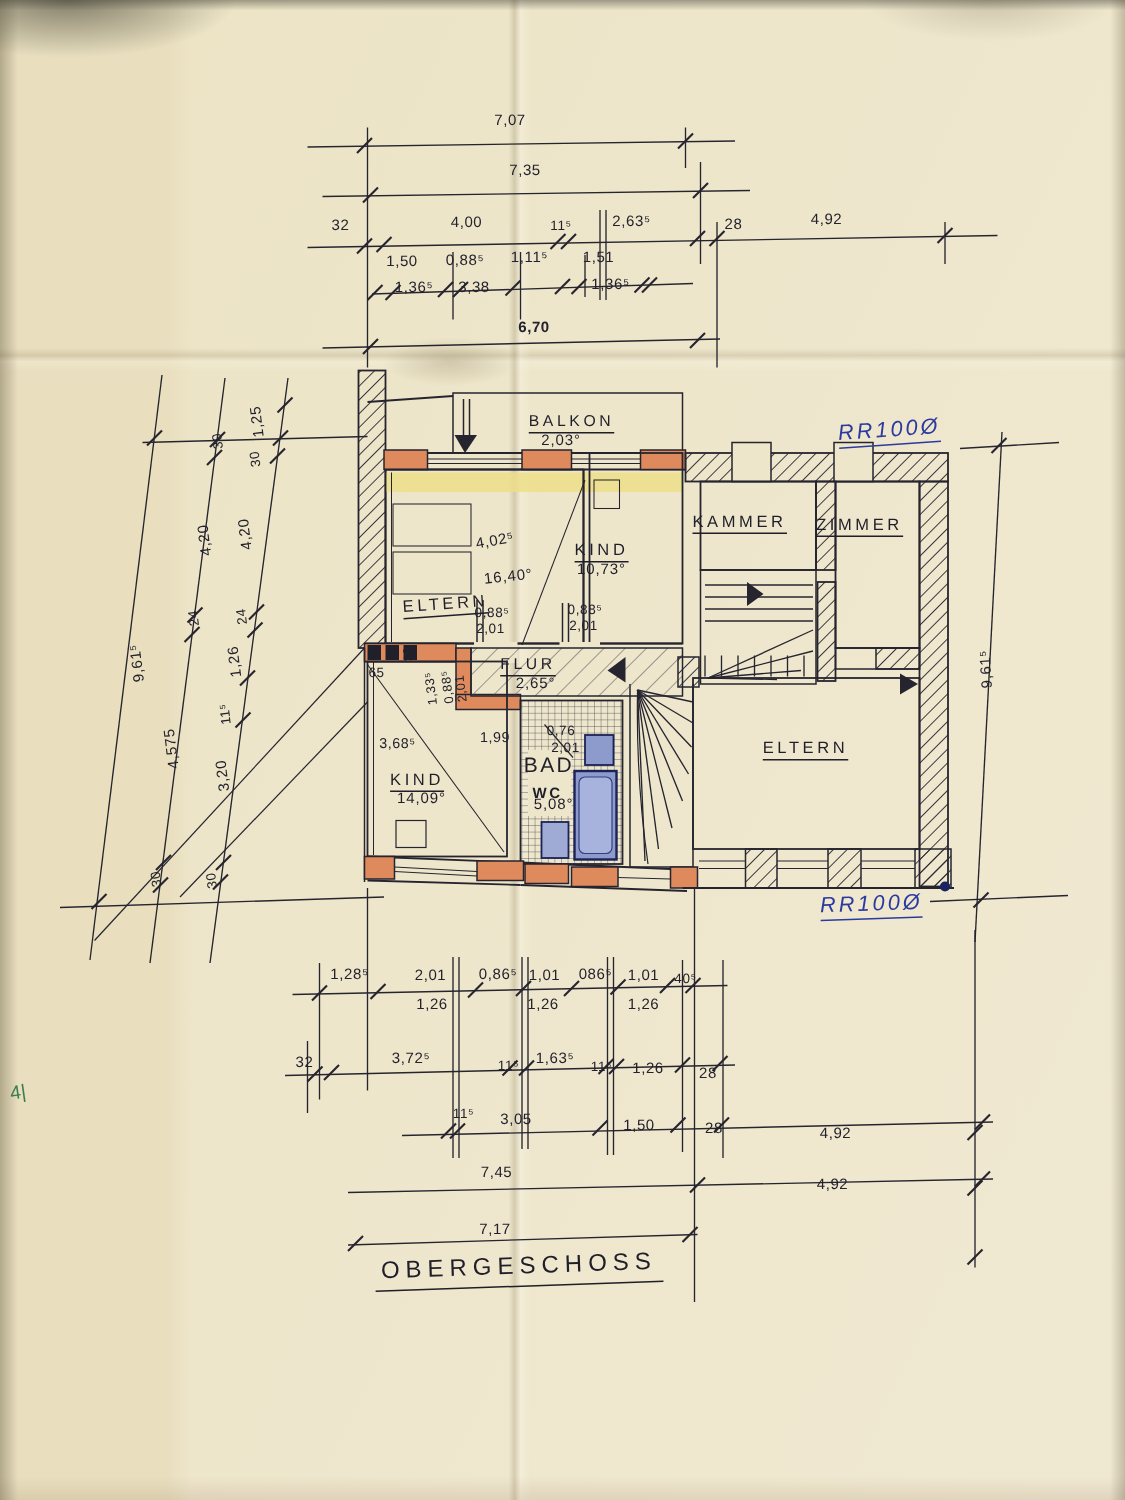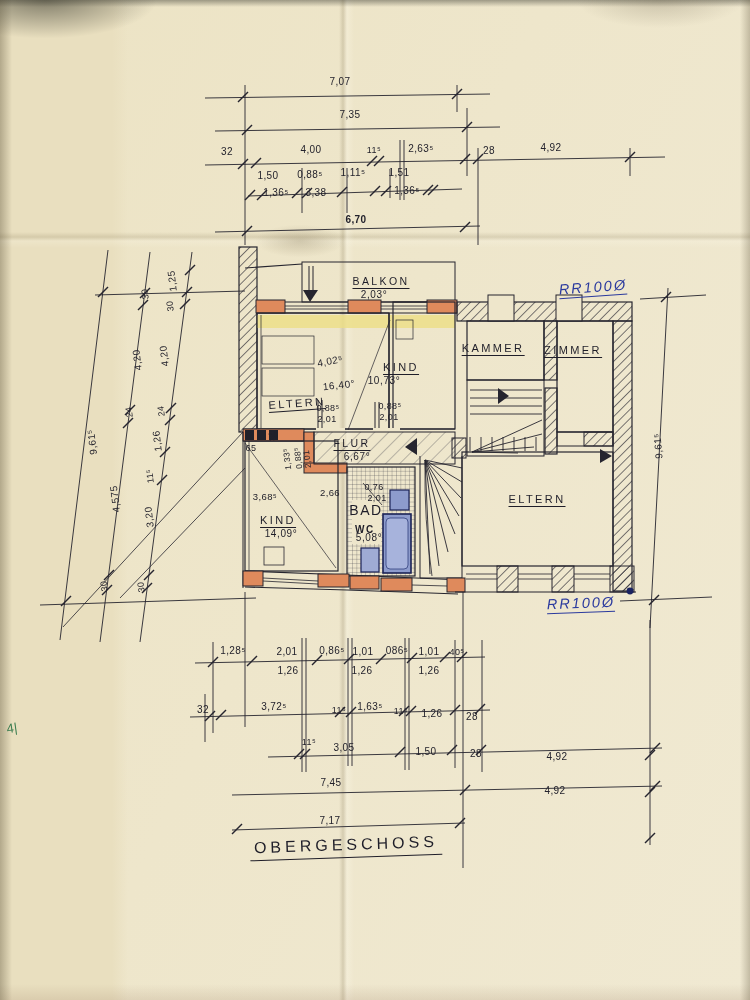--- a/index.html
+++ b/index.html
@@ -342,21 +342,21 @@
       <span class="dim" style="left: 328px; top: 408px; font-size: 9px;">0,88⁵</span>
       <span class="dim" style="left: 327px; top: 419px; font-size: 9px;">2,01</span>
       <span class="dim" style="left: 390px; top: 406px; font-size: 9px;">0,88⁵</span>
       <span class="dim" style="left: 389px; top: 417px; font-size: 9px;">2,01</span>
       <span class="dim" style="left: 251px; top: 448px; font-size: 9px;">65</span>
       <span class="dim" style="left: 272px; top: 436px; font-size: 8px; transform: translate(-50%, -50%) rotate(-97deg);">30</span>
       <span class="dim" style="left: 287px; top: 459px; font-size: 8.5px; transform: translate(-50%, -50%) rotate(-97deg);">1,33⁵</span>
       <span class="dim" style="left: 298px; top: 458px; font-size: 8.5px; transform: translate(-50%, -50%) rotate(-97deg);">0,88⁵</span>
       <span class="dim" style="left: 307px; top: 459px; font-size: 8.5px; transform: translate(-50%, -50%) rotate(-97deg);">2,01</span>
       <span class="dim" style="left: 265px; top: 496px; font-size: 9.5px;">3,68⁵</span>
-      <span class="dim" style="left: 330px; top: 492px; font-size: 9.5px;">2,66</span>
+      <span class="dim" style="left: 330px; top: 492px; font-size: 9.5px;">1,99</span>
       <span class="dim" style="left: 374px; top: 487px; font-size: 9px;">0,76</span>
       <span class="dim" style="left: 377px; top: 498px; font-size: 9px;">2,01</span>
       <span class="dim" style="left: 233px; top: 650px;">1,28⁵</span>
       <span class="dim" style="left: 287px; top: 651px;">2,01</span>
       <span class="dim" style="left: 332px; top: 650px;">0,86⁵</span>
       <span class="dim" style="left: 363px; top: 651px;">1,01</span>
       <span class="dim" style="left: 397px; top: 650px;">086⁵</span>
       <span class="dim" style="left: 429px; top: 651px;">1,01</span>
       <span class="dim" style="left: 457px; top: 652px; font-size: 9px; text-align: right;">40⁵</span>
       <span class="dim" style="left: 288px; top: 670px;">1,26</span>
@@ -380,27 +380,27 @@
     </div>
 
   <div class="layer">
     <span class="lbl room-name" style="left:381px;top:282px;font-size:10.5px;">BALKON</span>
     <span class="lbl room-area" style="left:374px;top:294px;">2,03°</span>
 
     <span class="lbl room-name" style="left:297px;top:404px;transform:translate(-50%,-50%) rotate(-4deg);">ELTERN</span>
     <span class="lbl room-area" style="left:339px;top:385px;transform:translate(-50%,-50%) rotate(-6deg);">16,40°</span>
 
     <span class="lbl room-name" style="left:401px;top:368px;">KIND</span>
-    <span class="lbl room-area" style="left:384px;top:380px;text-align:center;">10,73°</span>
+    <span class="lbl room-area" style="left:401px;top:380px;text-align:center;">10,73°</span>
 
     <span class="lbl room-name" style="left:493px;top:349px;">KAMMER</span>
     <span class="lbl room-name" style="left:573px;top:351px;">ZIMMER</span>
 
     <span class="lbl room-name" style="left:352px;top:444px;font-size:10.5px;">FLUR</span>
-    <span class="lbl room-area" style="left:357px;top:456px;">6,67°</span>
+    <span class="lbl room-area" style="left:357px;top:456px;">2,65°</span>
 
     <span class="lbl room-name" style="left:278px;top:521px;">KIND</span>
     <span class="lbl room-area" style="left:281px;top:533px;">14,09°</span>
 
     <span class="lbl room-name" style="left:366px;top:510px;font-size:14px;letter-spacing:1.6px;border-bottom:none;">BAD</span>
     <span class="lbl room-name" style="left:365px;top:530px;font-size:10px;letter-spacing:1.6px;border-bottom:none;font-weight:bold;">WC</span>
     <span class="lbl room-area" style="left:369px;top:537px;">5,08°</span>
 
     <span class="lbl room-name" style="left:537px;top:500px;">ELTERN</span>
 

